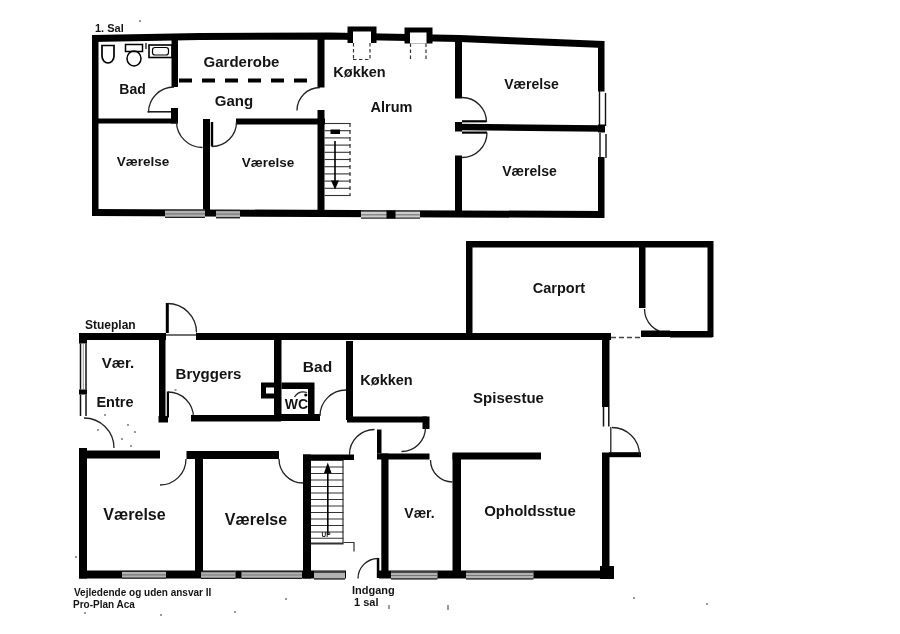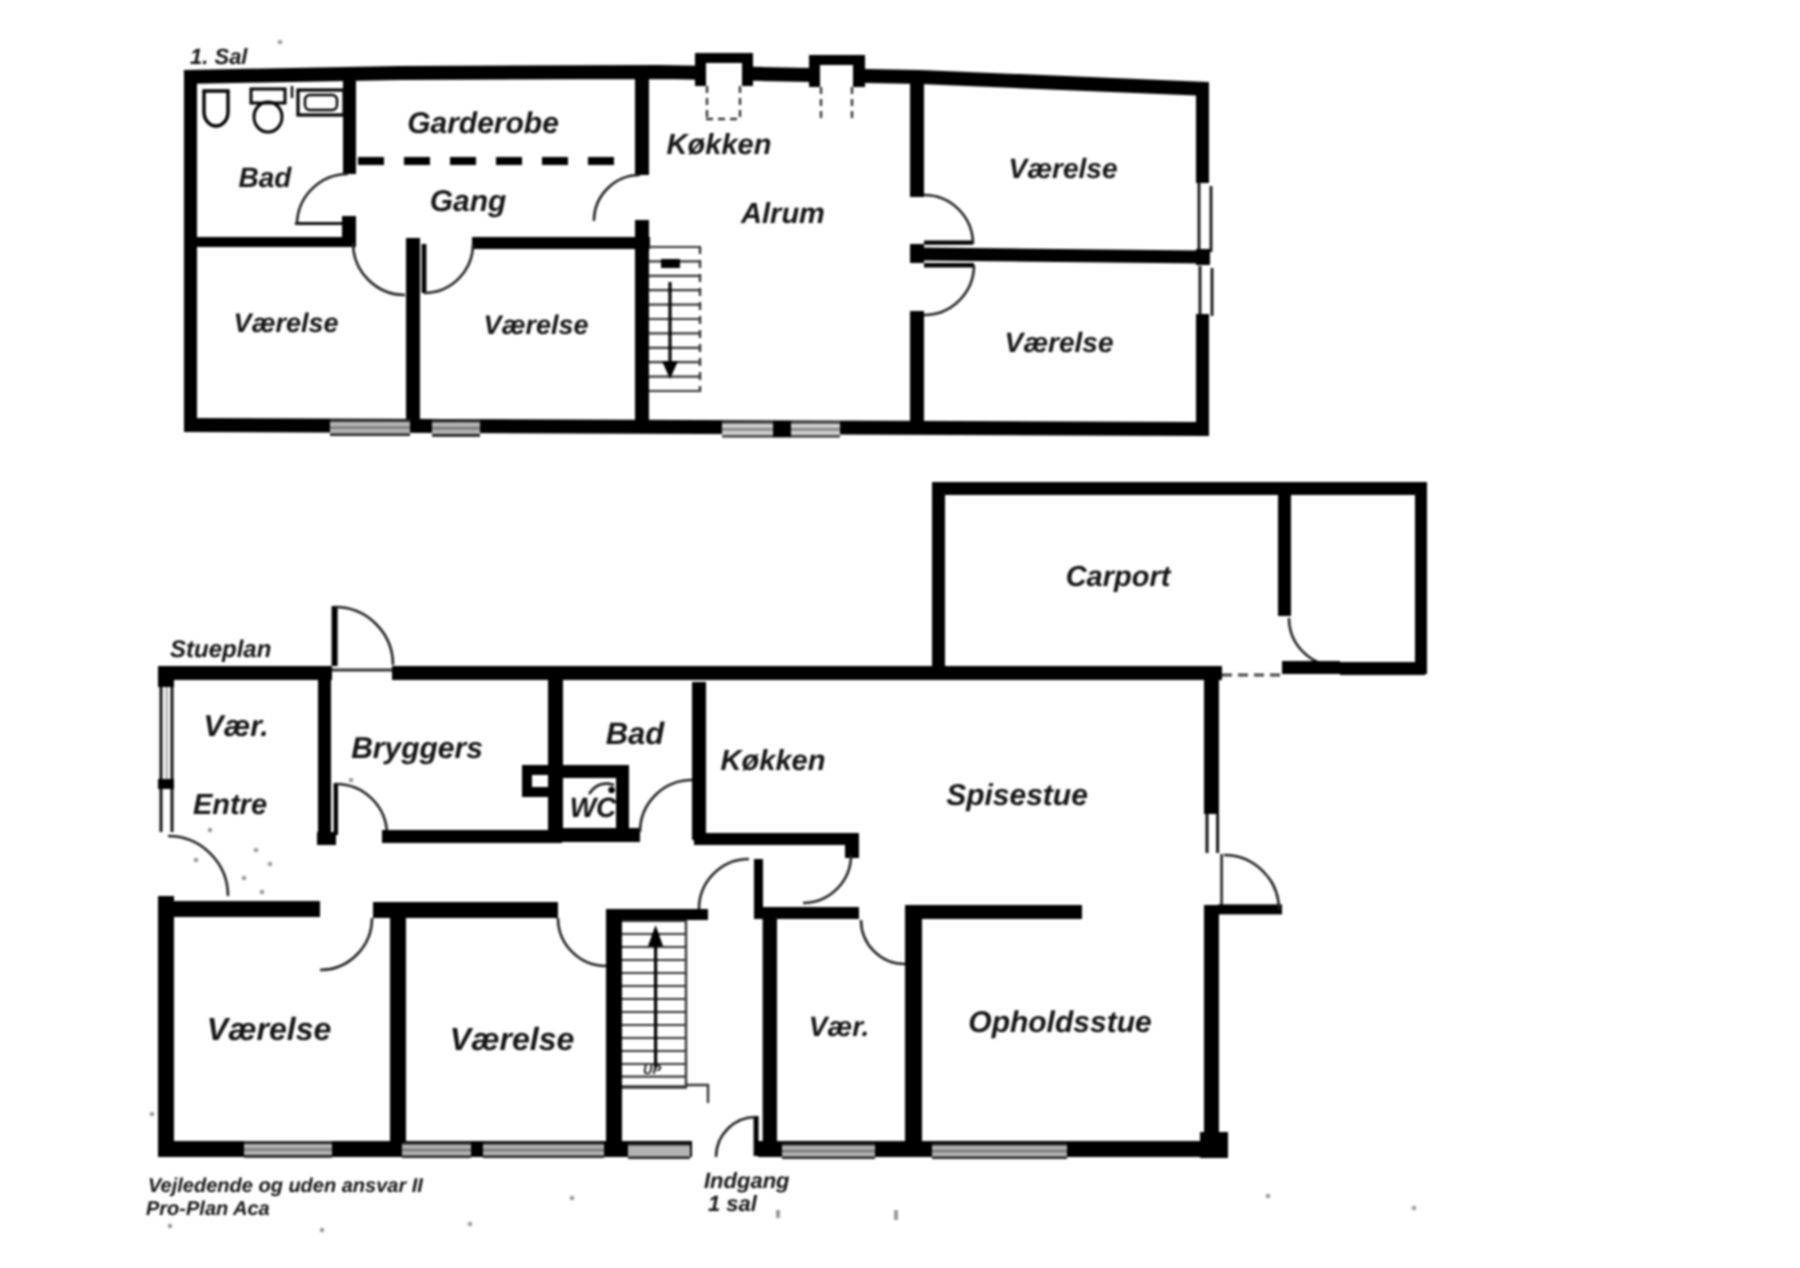--- a/index.html
+++ b/index.html
@@ -1,17 +1,17 @@
 <!DOCTYPE html>
 <html><head>
 <meta charset="utf-8">
 <style>
 html,body{margin:0;padding:0;background:#fff;}
 #page{width:768px;height:634px;position:relative;background:#ffffff;
-font-family:"Liberation Sans", sans-serif;font-style:italic;}
+font-family:"Liberation Sans", sans-serif;}
 svg{position:absolute;top:0;left:0;filter:blur(0.45px);}
 text{font-family:"Liberation Sans", sans-serif;font-weight:bold;fill:#141414;}
 </style>
 </head>
 <body>
 <div id="page">
 <svg width="900" height="634" viewBox="0 0 900 634">
 
 <g>
 

